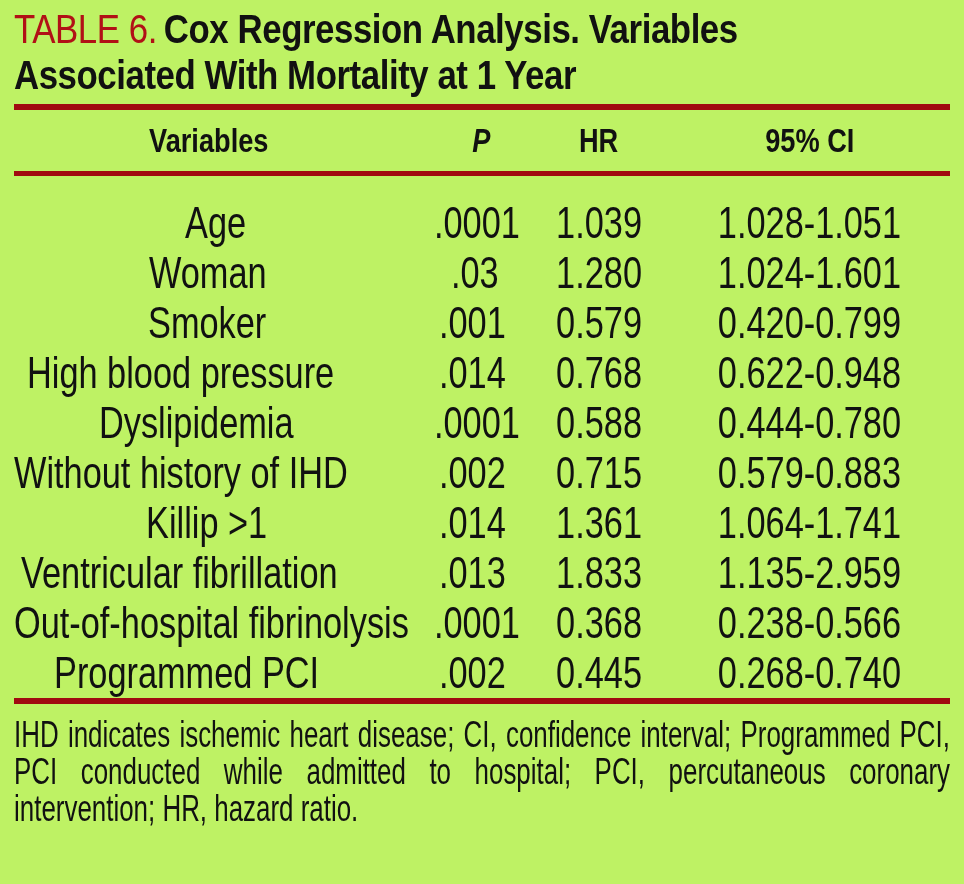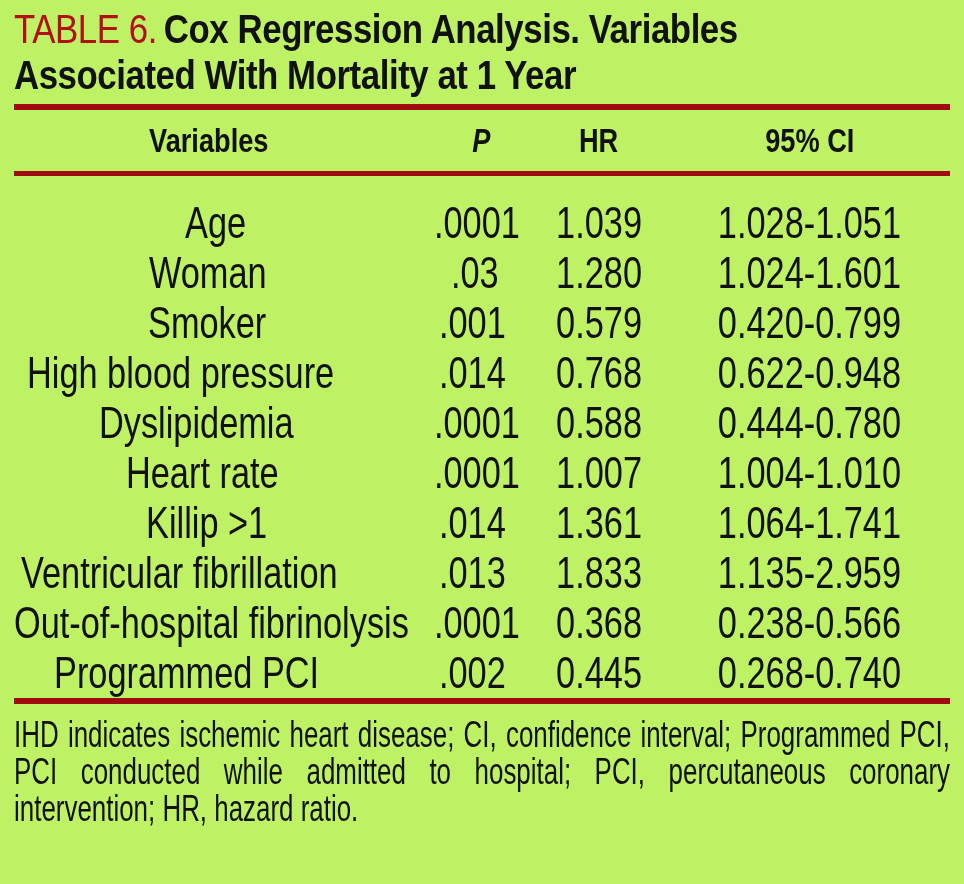--- a/index.html
+++ b/index.html
@@ -137,24 +137,24 @@
       <td class="center"><span class="cx-c">0.768</span></td>
       <td class="center"><span class="cx-c">0.622-0.948</span></td>
     </tr>
         <tr>
       <td class="left"><span class="cx-l">Dyslipidemia</span></td>
       <td class="left"><span class="cx-l">.0001</span></td>
       <td class="center"><span class="cx-c">0.588</span></td>
       <td class="center"><span class="cx-c">0.444-0.780</span></td>
     </tr>
         <tr>
-      <td class="left"><span class="cx-l">Heart rate</span></td>
-      <td class="left"><span class="cx-l">.0001</span></td>
-      <td class="center"><span class="cx-c">1.007</span></td>
-      <td class="center"><span class="cx-c">1.004-1.010</span></td>
+      <td class="left"><span class="cx-l">Without history of IHD</span></td>
+      <td class="left"><span class="cx-l">.002</span></td>
+      <td class="center"><span class="cx-c">0.715</span></td>
+      <td class="center"><span class="cx-c">0.579-0.883</span></td>
     </tr>
         <tr>
       <td class="left"><span class="cx-l">Killip &gt;1</span></td>
       <td class="left"><span class="cx-l">.014</span></td>
       <td class="center"><span class="cx-c">1.361</span></td>
       <td class="center"><span class="cx-c">1.064-1.741</span></td>
     </tr>
         <tr>
       <td class="left"><span class="cx-l">Ventricular fibrillation</span></td>
       <td class="left"><span class="cx-l">.013</span></td>

